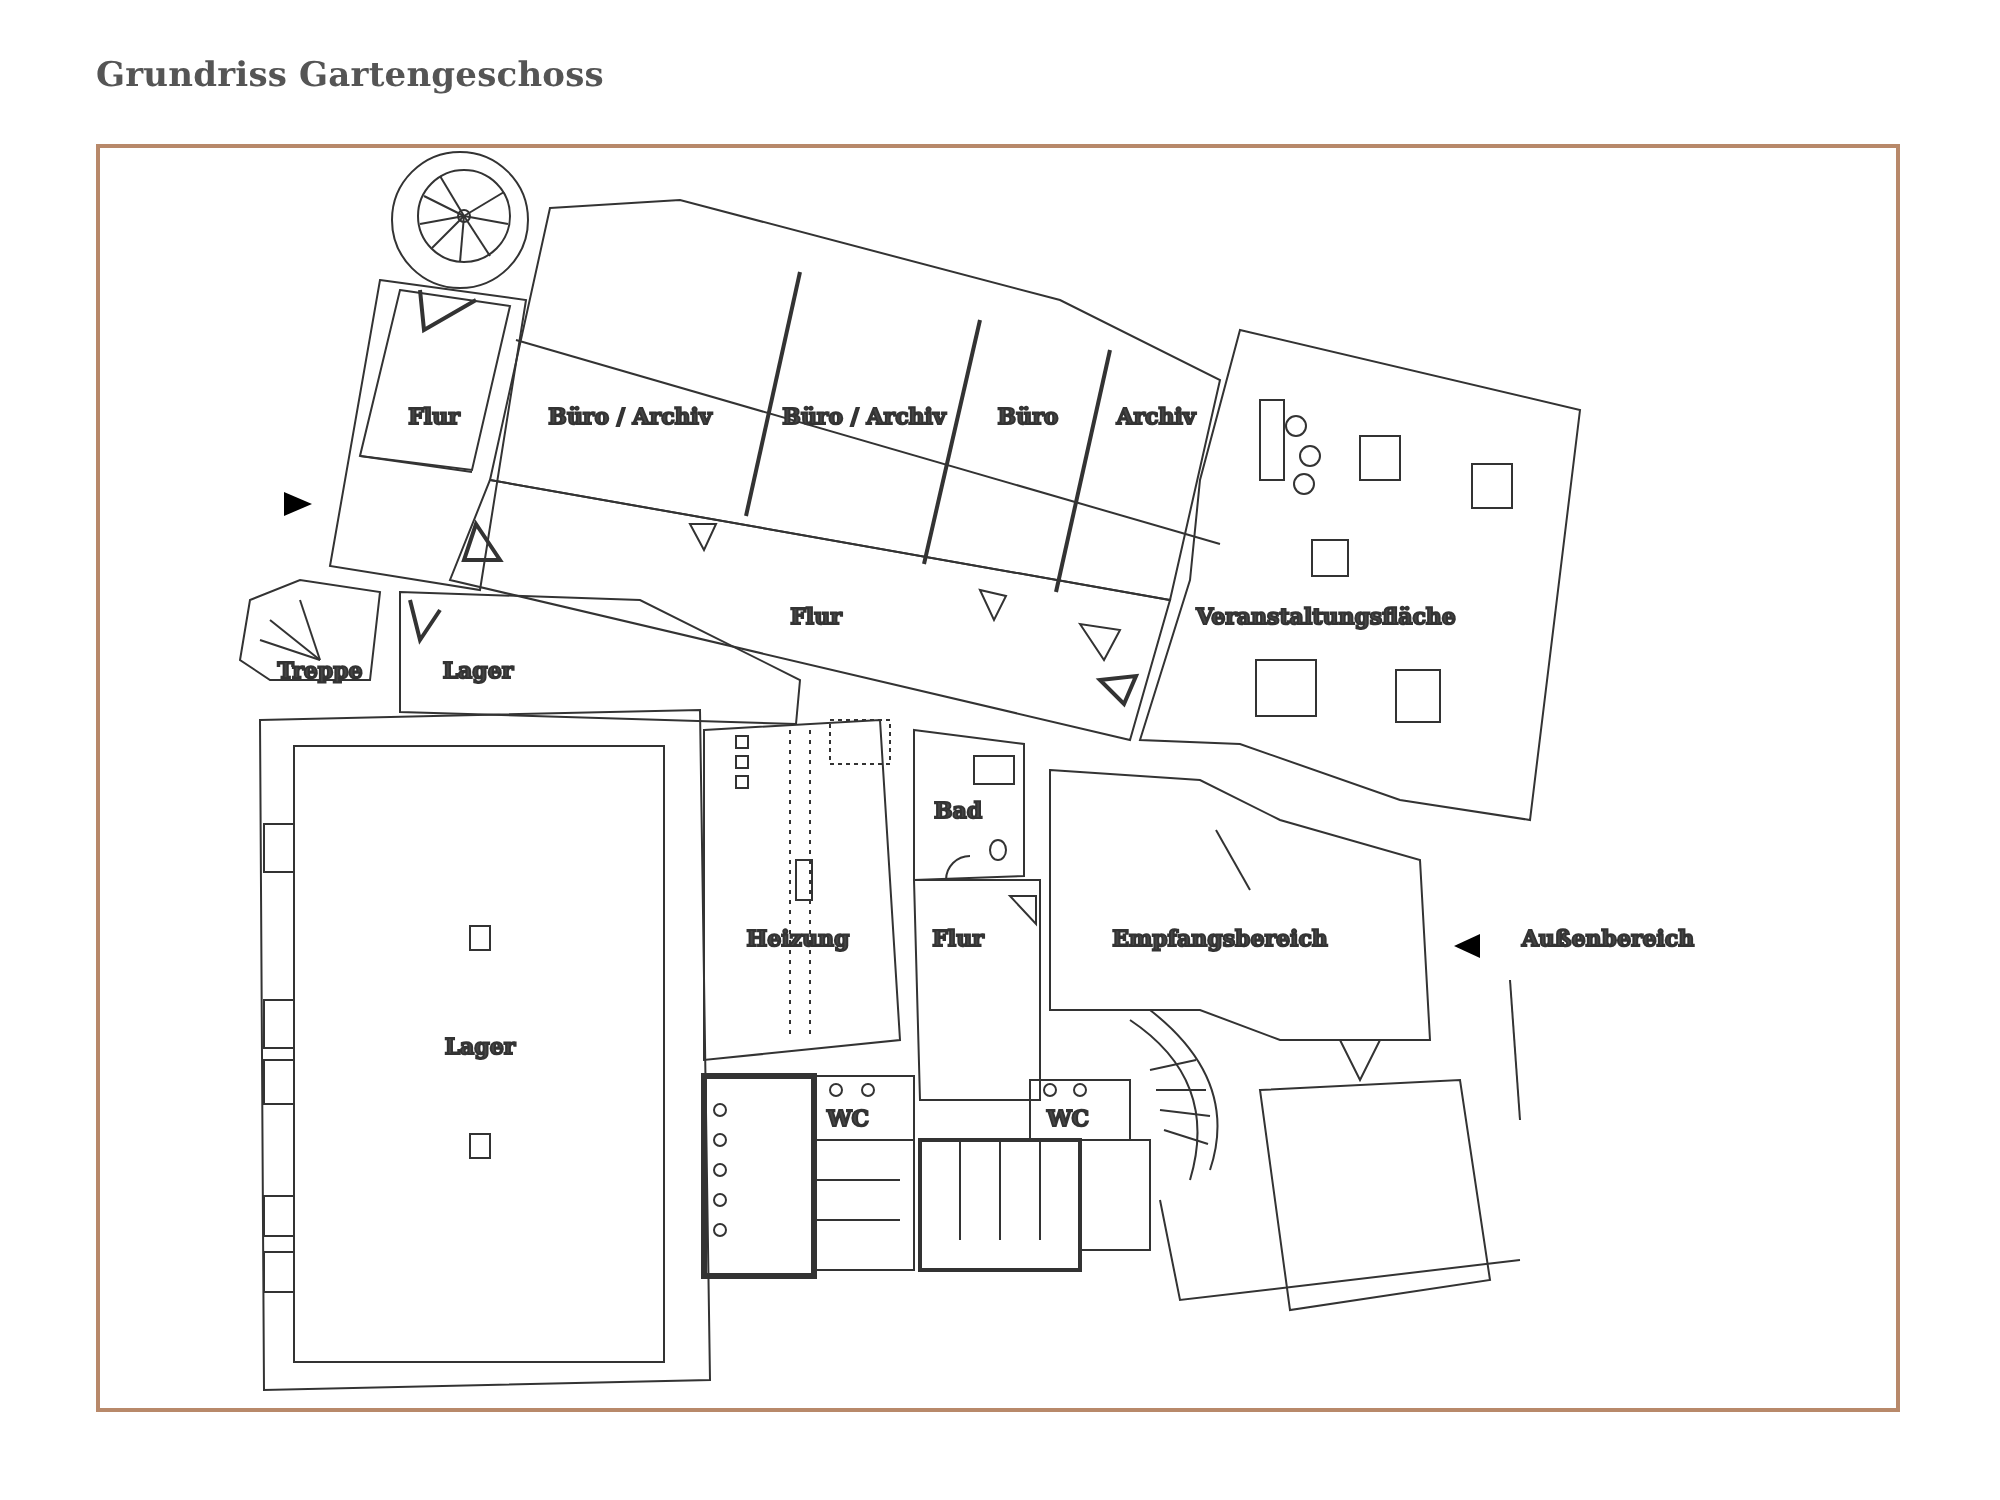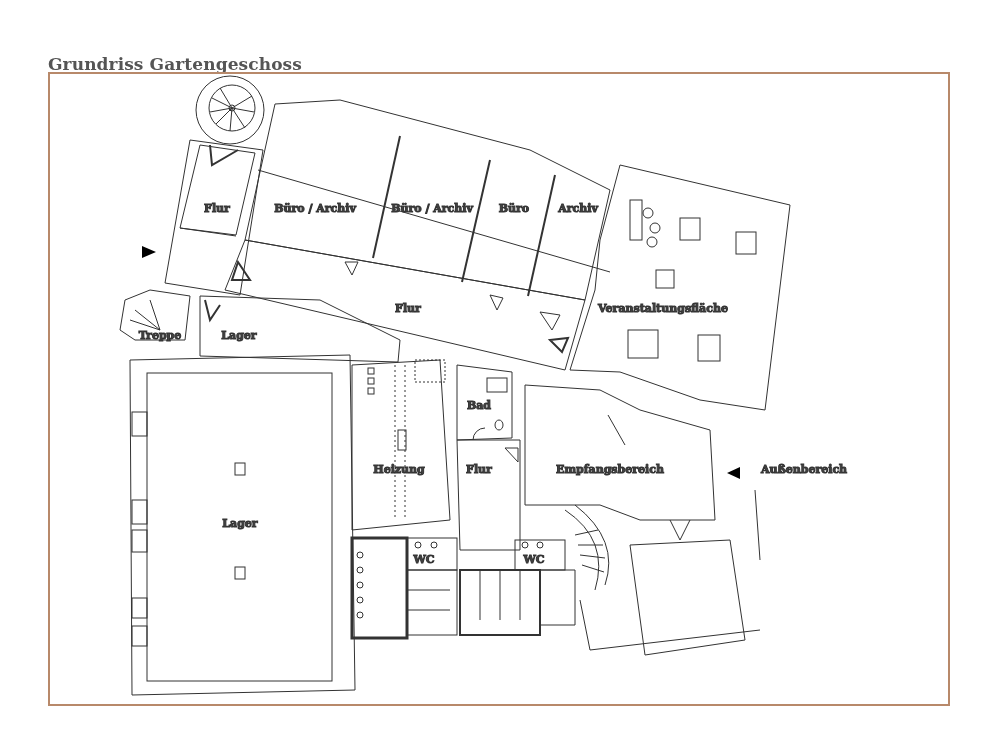--- a/index.html
+++ b/index.html
@@ -1,19 +1,19 @@
 <!DOCTYPE html>
 <html><head>
 <meta charset="utf-8">
 <style>
   html, body { margin:0; padding:0; background:#ffffff; }
   body { width:1000px; height:750px; position:relative; overflow:hidden;
          font-family:"DejaVu Serif","Liberation Serif",serif; }
   .title { position:absolute; left:48px; top:28px; font-size:17px; font-weight:bold;
-           color:#555; font-family:"DejaVu Serif",serif; letter-spacing:0.1px;margin-top:26px; }
+           color:#555; font-family:"DejaVu Serif",serif; letter-spacing:0.1px; }
   .frame { position:absolute; left:48px; top:72px; width:902px; height:634px;
            border:2px solid #b8896a; box-sizing:border-box; background:#fff; }
   svg.plan { position:absolute; left:0; top:0; }
   .lbl { font-family:"DejaVu Serif","Liberation Serif",serif; font-size:11px;
          font-weight:bold; fill:#444; }
 </style>
 </head>
 <body>
 
 <div class="title">Grundriss Gartengeschoss</div>

